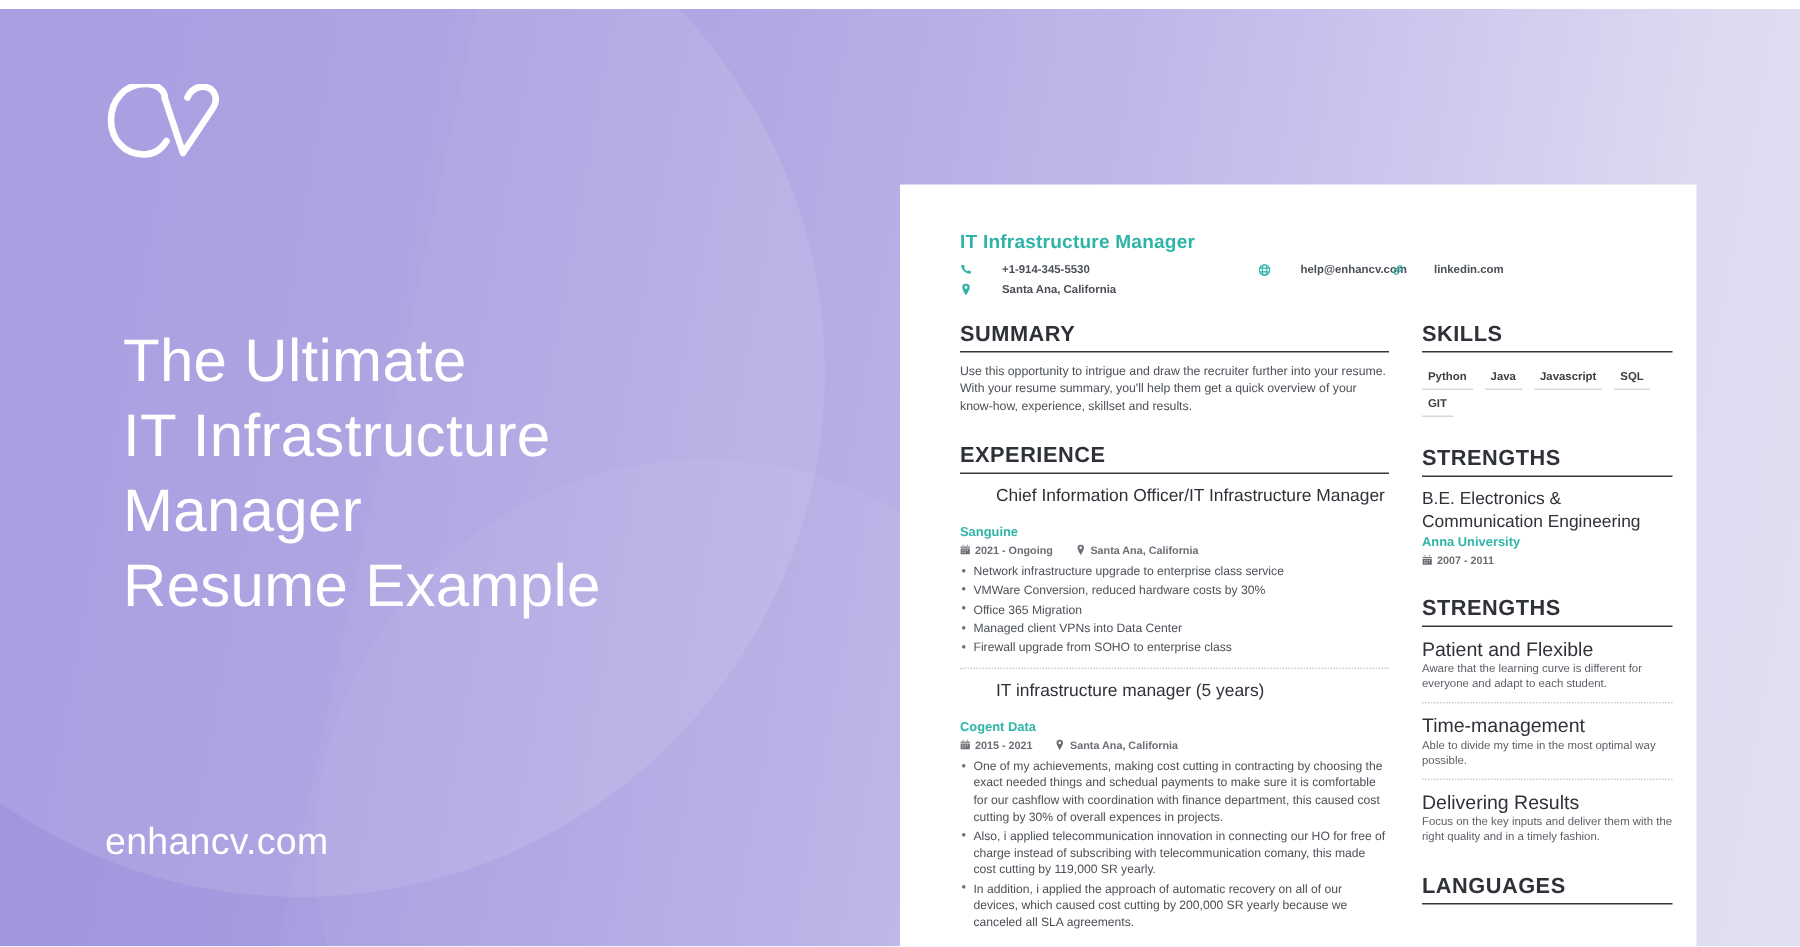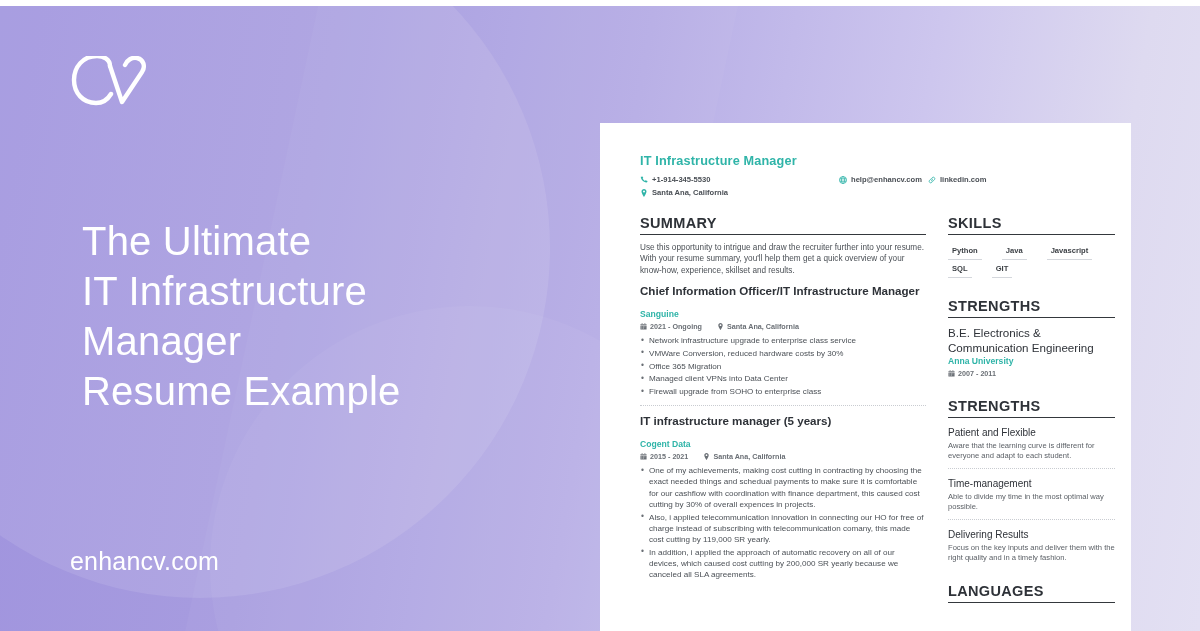--- a/index.html
+++ b/index.html
@@ -108,21 +108,21 @@
     margin-top: 7px;
     position: relative;
     height: 30px;
     font-size: 7.6px;
     color: #4a4f55;
   }
   .c-item {
     position: absolute;
     display: flex;
     align-items: center;
-    gap: 4px;
+    gap: 20px;
     white-space: nowrap;
     font-weight: 600;
   }
   .c-phone { left: 0; top: 0; }
   .c-loc   { left: 0; top: 13px; }
   .c-mail  { left: 153px; top: 0; padding-left: 46px; }
   .c-link  { left: 288px; top: 0; align-items: center; }
   .c-ico { width: 8px; height: 8px; display: inline-block; color: #2fb4a8; flex: 0 0 auto; }
   .c-ico svg { display: block; width: 8px; height: 8px; }
 
@@ -147,21 +147,22 @@
     line-height: 11.4px;
     color: #4b5056;
   }
 
   .job { margin-top: 8px; }
   .job-sep { border-top: 1px dotted #c9ccd1; margin-top: 8px; }
   .job-title {
     font-size: 11.6px;
     line-height: 14px;
     color: #2e3238;
-    font-weight: 700;
+    font-weight: 400;
+    margin-left: 24px;
   }
   .job-co {
     margin-top: 11px;
     font-size: 8.6px;
     font-weight: 700;
     color: #2fb4a8;
   }
   .job-meta {
     margin-top: 3px;
     display: flex;
@@ -186,21 +187,21 @@
   }
   ul.bul li::before {
     content: "•";
     position: absolute;
     left: 1px; top: -0.5px;
     color: #6a6f75;
     font-size: 8.5px;
   }
 
   
-  .tags { margin-top: 9px; display: flex; flex-wrap: wrap; gap: 2px 20px; }
+  .tags { margin-top: 9px; display: flex; flex-wrap: wrap; gap: 2px 8px; }
   .tag {
     font-size: 7.6px;
     font-weight: 600;
     color: #3b3f44;
     padding: 2px 4px 4px 4px;
     border-bottom: 1.4px solid #d4d7dc;
     white-space: nowrap;
   }
 
   .edu { margin-top: 8px; }
@@ -212,21 +213,21 @@
   .edu-uni {
     margin-top: 1px;
     font-size: 8.6px;
     font-weight: 700;
     color: #2fb4a8;
   }
 
   .str { margin-top: 8px; }
   .str-sep { border-top: 1px dotted #c9ccd1; margin-top: 7px; }
   .str-t {
-    font-size: 10px;
+    font-size: 13px;
     color: #2e3238;
     line-height: 13px;
   }
   .str-d {
     margin-top: 2px;
     font-size: 7.6px;
     line-height: 10px;
     color: #5a5f65;
   }
 </style>
@@ -300,20 +301,21 @@
         </div>
       </div>
 
       <div class="cols">
 
         <div class="col-l">
 
           <div class="sec-h">SUMMARY</div>
           <div class="summary">Use this opportunity to intrigue and draw the recruiter further into your resume. With your resume summary, you'll help them get a quick overview of your know-how, experience, skillset and results.</div>
 
+          <div class="sec-h sec-gap">EXPERIENCE</div>
 
           <div class="job">
             <div class="job-title">Chief Information Officer/IT Infrastructure Manager</div>
             <div class="job-co">Sanguine</div>
             <div class="job-meta">
               <span class="m-ico">
                 <svg viewBox="0 0 16 16" fill="currentColor">
                     <path d="M4 0h1.5v2H4zM10.5 0H12v2h-1.5zM1 3h14v2H1zM1 6h14v9H1zm2.5 2v1.5H5V8zm3.5 0v1.5h1.5V8zm3.5 0v1.5H12V8zM3.5 11v1.5H5V11zm3.5 0v1.5h1.5V11z"></path>
                   </svg>
               </span>

